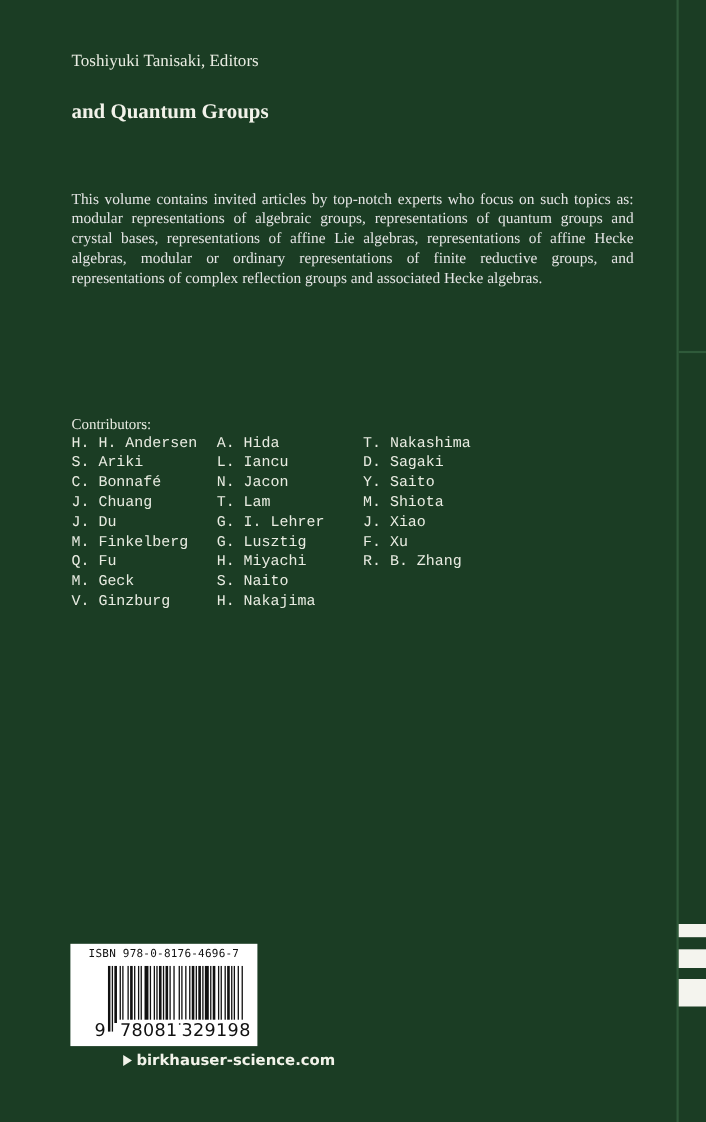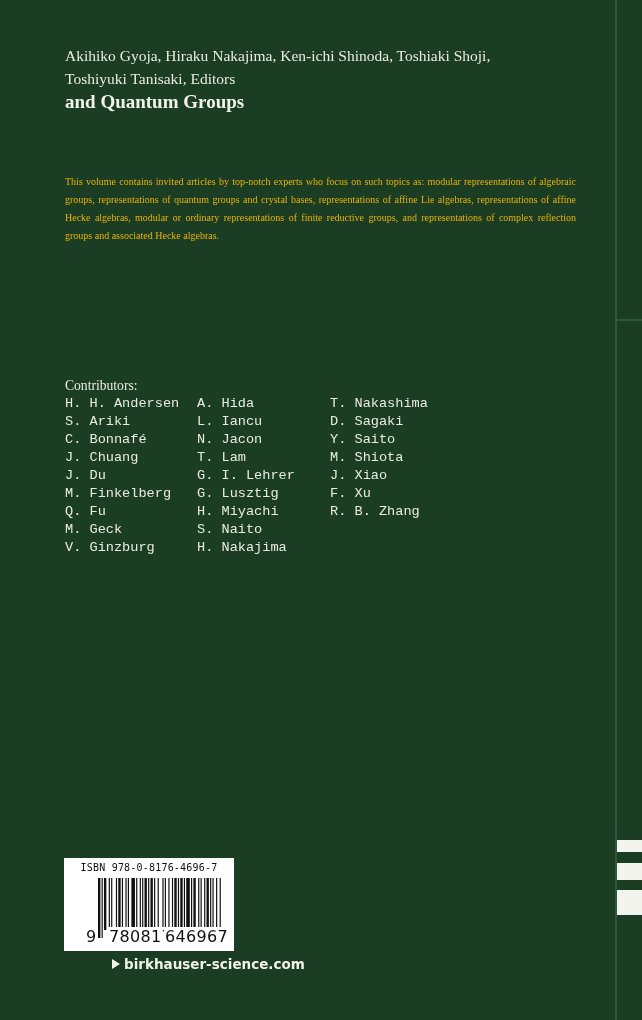--- a/index.html
+++ b/index.html
@@ -29,21 +29,21 @@
       font-size: 15.5px; line-height: 23px; color: #e9ece2;
     }
     .title {
       position: absolute; left: 65px; top: 89px; width: 520px;
       font-family: "Liberation Serif", serif;
       font-weight: bold; font-size: 19px; line-height: 26px; color: #f2f3ea;
     }
     .para {
       position: absolute; left: 65px; width: 511px;
       font-family: "Liberation Serif", serif;
-      font-size: 10px; line-height: 18px; color: #eab308;
+      font-size: 14px; line-height: 18px; color: #e5e5e5;
       text-align: justify; margin: 0;
     }
     .para1 { top: 173px; }
     .para2 { top: 281px; }
     .para em { font-style: italic; }
     .contrib-label {
       position: absolute; left: 65px; top: 377px;
       font-family: "Liberation Serif", serif;
       font-size: 13.6px; line-height: 18px; color: #e9ece2;
     }
@@ -93,21 +93,20 @@
 
 <div class="cover">
 
   <div class="spine-line"></div>
   <div class="spine-hline"></div>
   <div class="spine-bar" style="top:840px;height:12px;"></div>
   <div class="spine-bar" style="top:863px;height:17px;"></div>
   <div class="spine-bar" style="top:890px;height:25px;"></div>
 
   <div class="editors">
-    <div>Akihiko Gyoja, Hiraku Nakajima, Ken-ichi Shinoda, Toshiaki Shoji,</div>
     <div>Toshiyuki Tanisaki, Editors</div>
   </div>
 
   <div class="title">
     <div>and Quantum Groups</div>
   </div>
 
   <p class="para para1">This volume contains invited articles by top-notch experts who focus on such topics as: modular representations of algebraic groups, representations of quantum groups and crystal bases, representations of affine Lie algebras, representations of affine Hecke algebras, modular or ordinary representations of finite reductive groups, and representations of complex reflection groups and associated Hecke algebras.</p>
 
 
@@ -183,21 +182,21 @@
         <rect x="106.12" y="0" width="1.19" height="52" fill="#111"></rect>
         <rect x="108.50" y="0" width="2.38" height="52" fill="#111"></rect>
         <rect x="112.08" y="0" width="1.19" height="52" fill="#111"></rect>
         <rect x="114.46" y="0" width="1.19" height="52" fill="#111"></rect>
         <rect x="118.04" y="0" width="1.19" height="52" fill="#111"></rect>
         <rect x="121.62" y="0" width="1.19" height="60" fill="#111"></rect>
       </svg>
     <div class="bar-digits">
       <span class="d0">9</span>
       <span class="d1">780817</span>
-      <span class="d2">646967</span>
+      <span class="d2">329198</span>
     </div>
   </div>
 
   <div class="publisher-link">
     <span class="play-icon"></span>
     <span>birkhauser-science.com</span>
   </div>
 
 </div>
 

